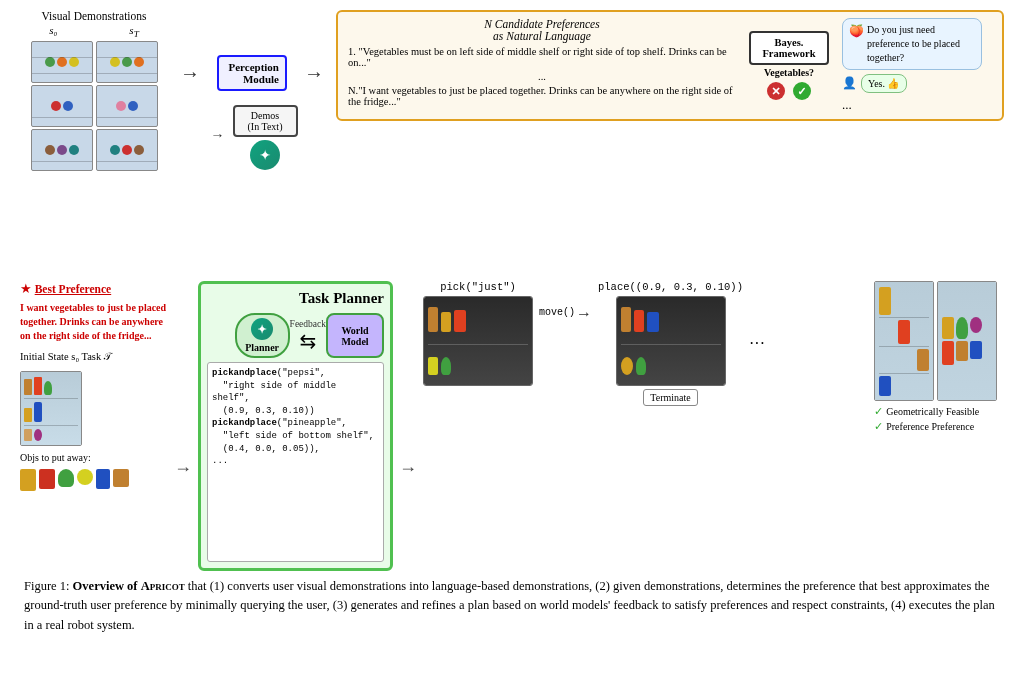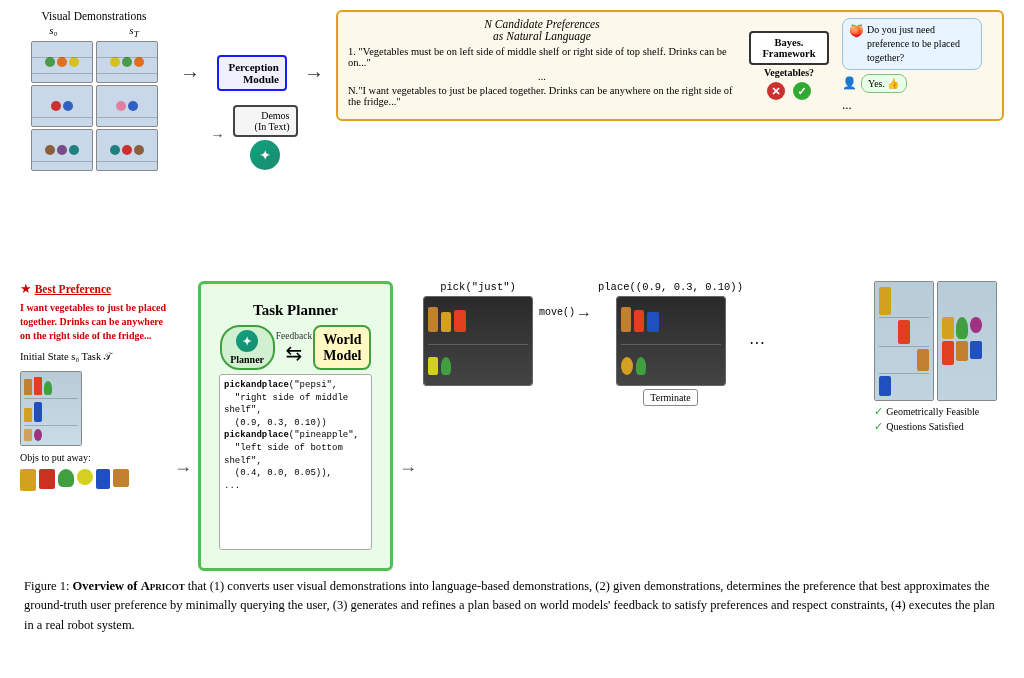--- a/index.html
+++ b/index.html
@@ -141,21 +141,21 @@
       font-weight: bold;
       font-size: 11px;
       background: #f0f0ff;
       width: 70px;
     }
 
     .demos-box {
       border: 2px solid #444;
       border-radius: 4px;
       padding: 3px 6px;
-      text-align: right;
+      text-align: center;
       font-size: 10.5px;
       background: #f5f5f5;
       width: 65px;
       margin-top: 8px;
     }
 
     
     .apl-box {
       flex: 1;
       border: 2px solid #e0a020;
@@ -354,23 +354,24 @@
       overflow: hidden;
     }
 
     
     .task-planner-section {
       width: 195px;
       flex-shrink: 0;
       border: 3px solid #50c050;
       border-radius: 6px;
       background: #e8fce8;
-      padding: 18px;
-      display: flex;
-      flex-direction: column;
+      padding: 6px;
+      display: flex;
+      flex-direction: column;
+      align-items: flex-end;
     }
     .task-planner-title {
       font-size: 15px;
       font-weight: bold;
       text-align: center;
       margin-bottom: 6px;
     }
     .planner-world-row {
       display: flex;
       flex-direction: row;
@@ -389,25 +390,25 @@
       justify-content: center;
       font-size: 10px;
       font-weight: bold;
       text-align: center;
     }
     .world-model-box {
       border: 2px solid #40a040;
       border-radius: 8px;
       width: 58px;
       height: 45px;
-      background: #fef9c3;
+      background: #c4b5fd;
       display: flex;
       align-items: center;
       justify-content: center;
-      font-size: 14px;
+      font-size: 10px;
       font-weight: bold;
       text-align: center;
     }
     .feedback-label {
       font-size: 9.5px;
       text-align: center;
       color: #333;
     }
     .code-box {
       background: #fff;
@@ -850,21 +851,21 @@
           </div>
         </div>
       </div>
       <div class="geo-sat-labels">
         <div class="geo-sat-item">
           <span class="check-green">✓</span>
           <span>Geometrically Feasible</span>
         </div>
         <div class="geo-sat-item">
           <span class="check-green">✓</span>
-          <span>Questions Satisfied</span>
+          <span>Preference Preference</span>
         </div>
       </div>
     </div>
 
   </div>
 
   <div class="caption">
     <span>Figure 1: </span><span class="caption-bold">Overview of </span><span class="caption-smallcaps">Apricot</span><span> that (1) converts user visual demonstrations into language-based demonstrations, (2) given demonstrations, determines the preference that best approximates the ground-truth user preference by minimally querying the user, (3) generates and refines a plan based on world models' feedback to satisfy preferences and respect constraints, (4) executes the plan in a real robot system.</span>
   </div>
 

